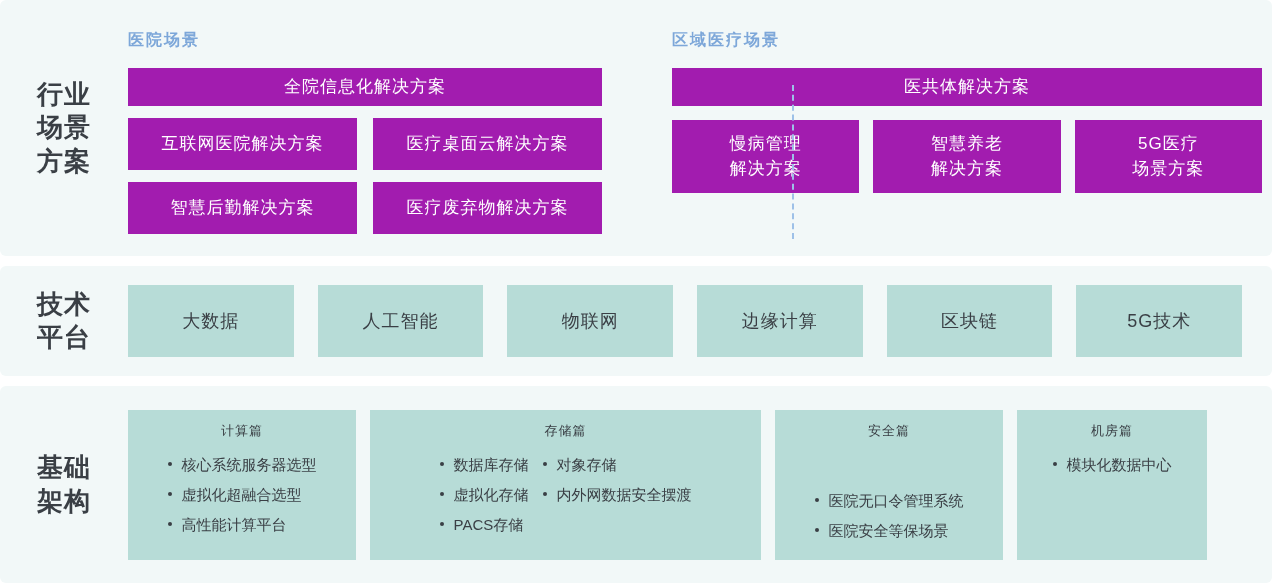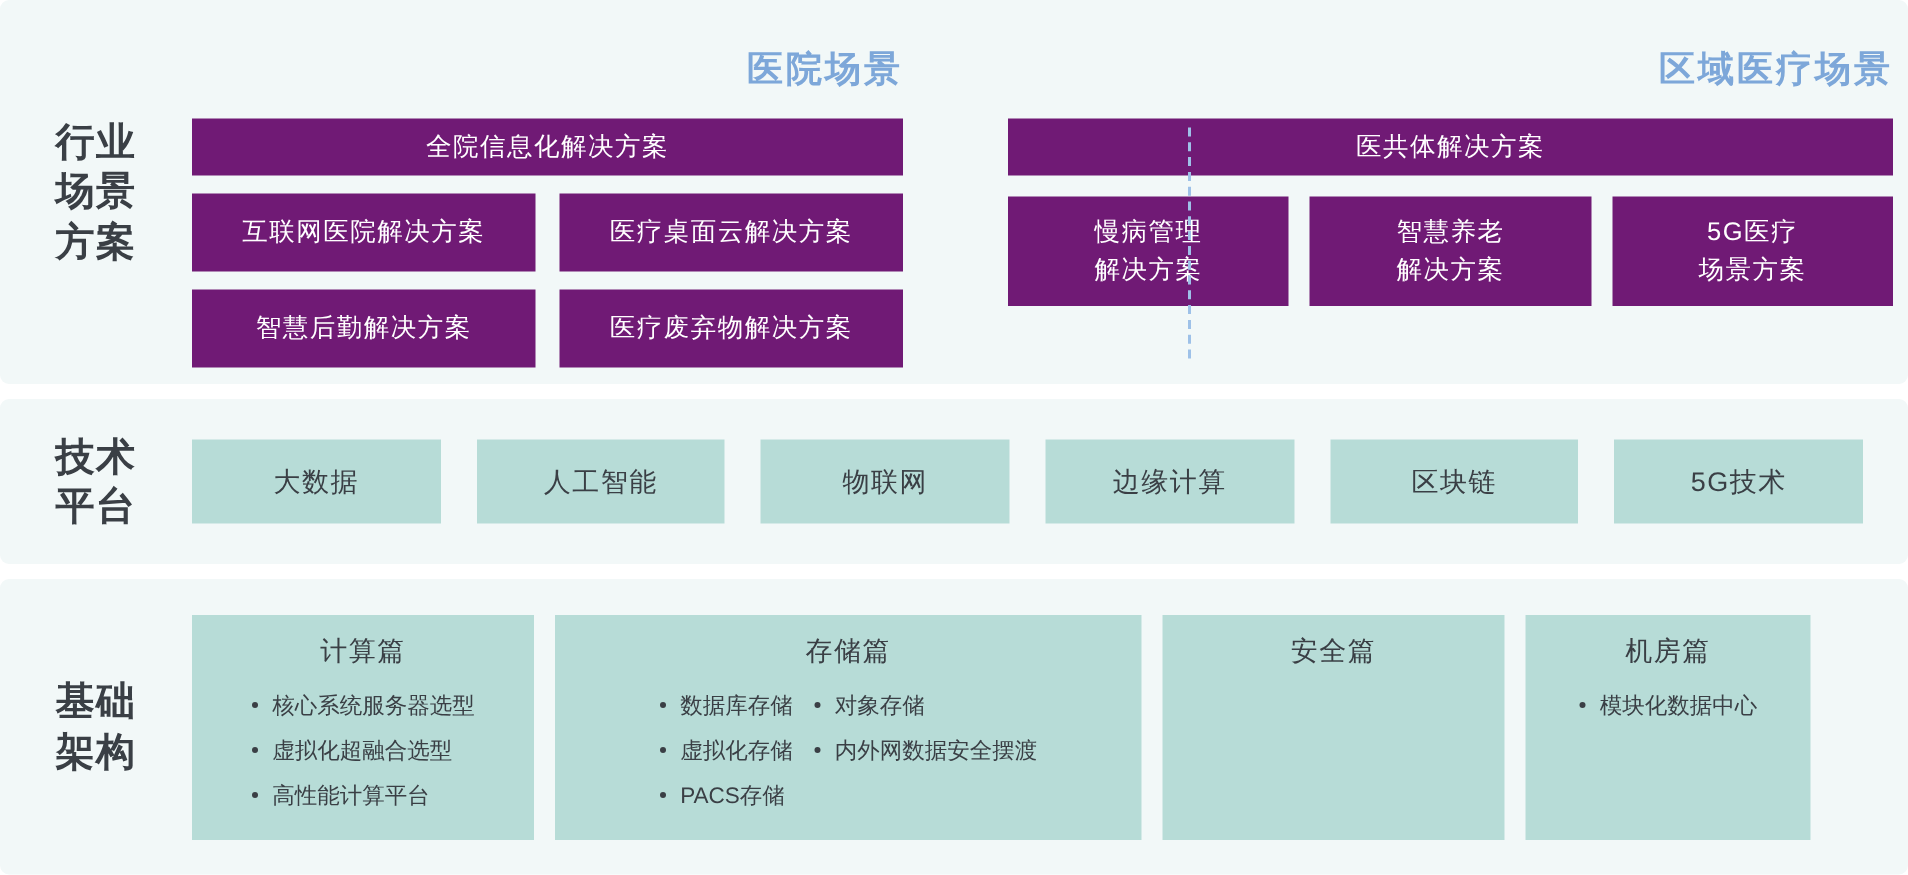--- a/index.html
+++ b/index.html
@@ -54,32 +54,32 @@
     box-sizing:border-box;
   }
   .scn-col{
     display:flex;flex-direction:column;
     height:100%;
     box-sizing:border-box;
   }
   .scn-col.left{flex:0 0 496px;padding-right:22px;}
   .scn-col.right{flex:1 1 auto;padding-left:48px;}
   .scn-title{
-    text-align:right;
-    font-size:24px;
+    text-align:left;
+    font-size:16px;
     font-weight:bold;
     color:#7da7d9;
     letter-spacing:2px;
     margin:0;
     padding-top:30px;
     padding-bottom:17px;
     user-select:none;
   }
   .blue-box{
-    background:#701a75;
+    background:#a21caf;
     color:#ffffff;
     display:flex;
     align-items:center;
     justify-content:center;
     text-align:center;
     font-size:17px;
     letter-spacing:1px;
     line-height:1.45;
     white-space:pre-line;
     box-sizing:border-box;
@@ -118,21 +118,21 @@
     background:#b7dcd7;
     color:#3a3f45;
     display:flex;
     align-items:center;
     justify-content:center;
     text-align:center;
     box-sizing:border-box;
   }
   .tech-body .teal-box{
     flex:1 1 0;
-    height:56px;
+    height:72px;
     font-size:18px;
     letter-spacing:1px;
   }
 
   
   #panel-infra{height:197px;}
   .infra-body{
     flex:1 1 auto;
     display:flex;
     gap:14px;
@@ -145,21 +145,21 @@
     height:150px;
     padding:12px 10px 10px;
     display:flex;flex-direction:column;
     align-items:center;
   }
   .infra-card.compute{flex:0 0 228px;}
   .infra-card.storage{flex:0 0 391px;}
   .infra-card.security{flex:0 0 228px;gap:36px;}
   .infra-card.room{flex:0 0 190px;}
   .card-title{
-    font-size:18px;
+    font-size:13px;
     color:#3a3f45;
     letter-spacing:1px;
     margin-bottom:10px;
     user-select:none;
   }
   .card-lists{
     display:flex;
     gap:14px;
     justify-content:center;
     width:100%;
@@ -278,20 +278,26 @@
             </ul>
             <ul class="bullets">
               <li>对象存储</li>
               <li>内外网数据安全摆渡</li>
             </ul>
           </div>
         </div>
 
         <div class="infra-card security">
           <div class="card-title">安全篇</div>
+          <div class="card-lists">
+            <ul class="bullets">
+              <li>医院无口令管理系统</li>
+              <li>医院安全等保场景</li>
+            </ul>
+          </div>
         </div>
 
         <div class="infra-card room">
           <div class="card-title">机房篇</div>
           <div class="card-lists">
             <ul class="bullets">
               <li>模块化数据中心</li>
             </ul>
           </div>
         </div>

